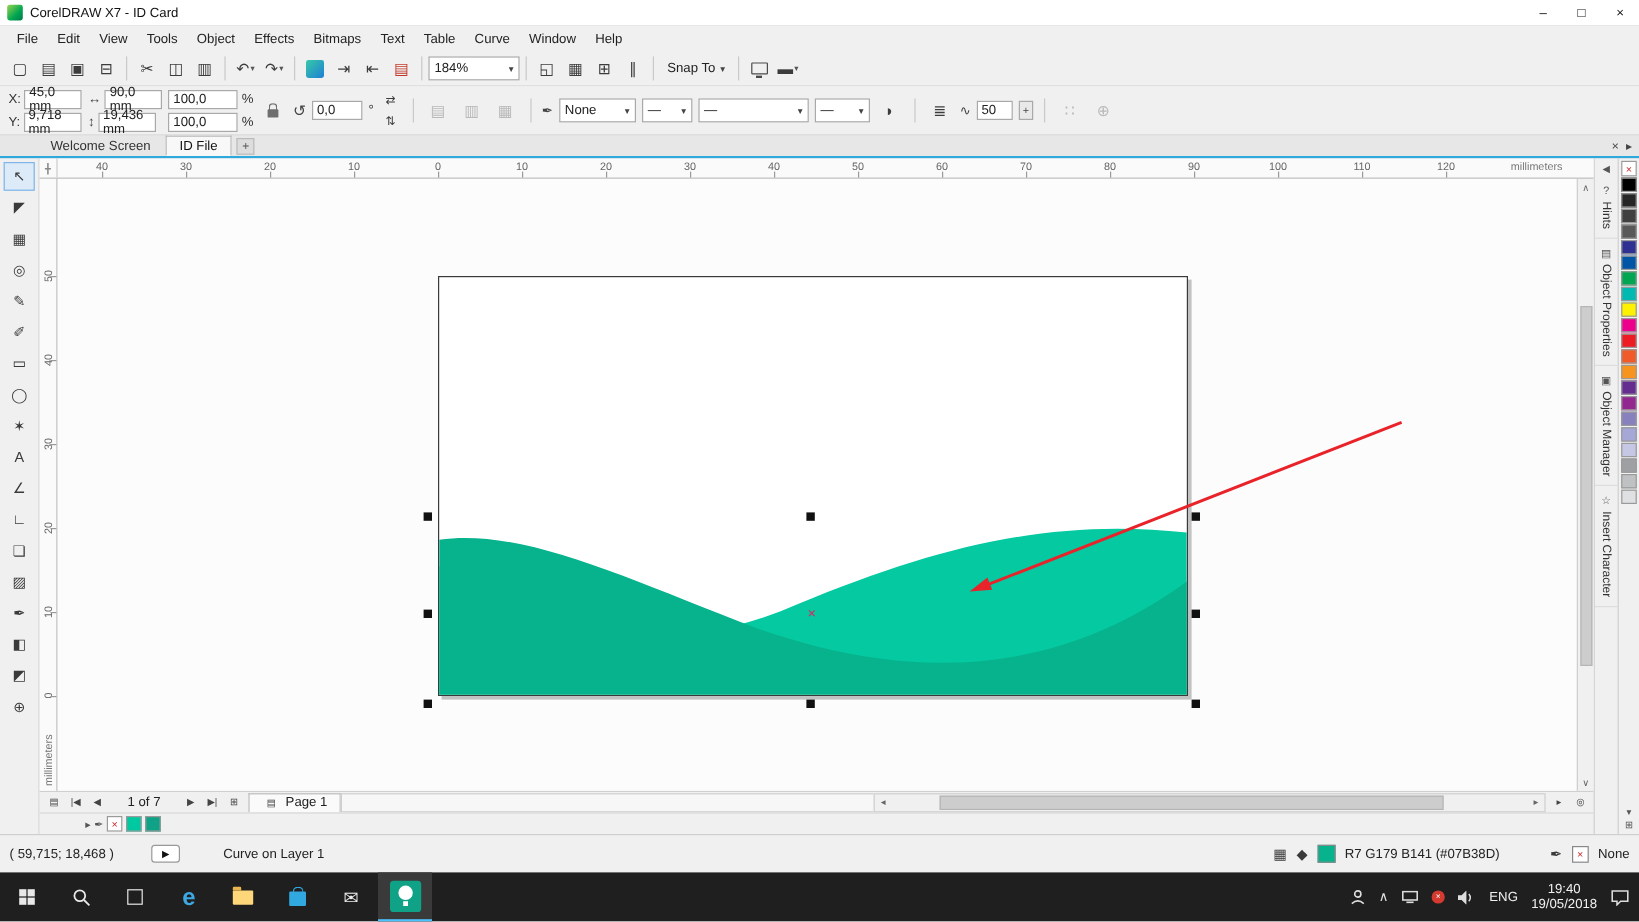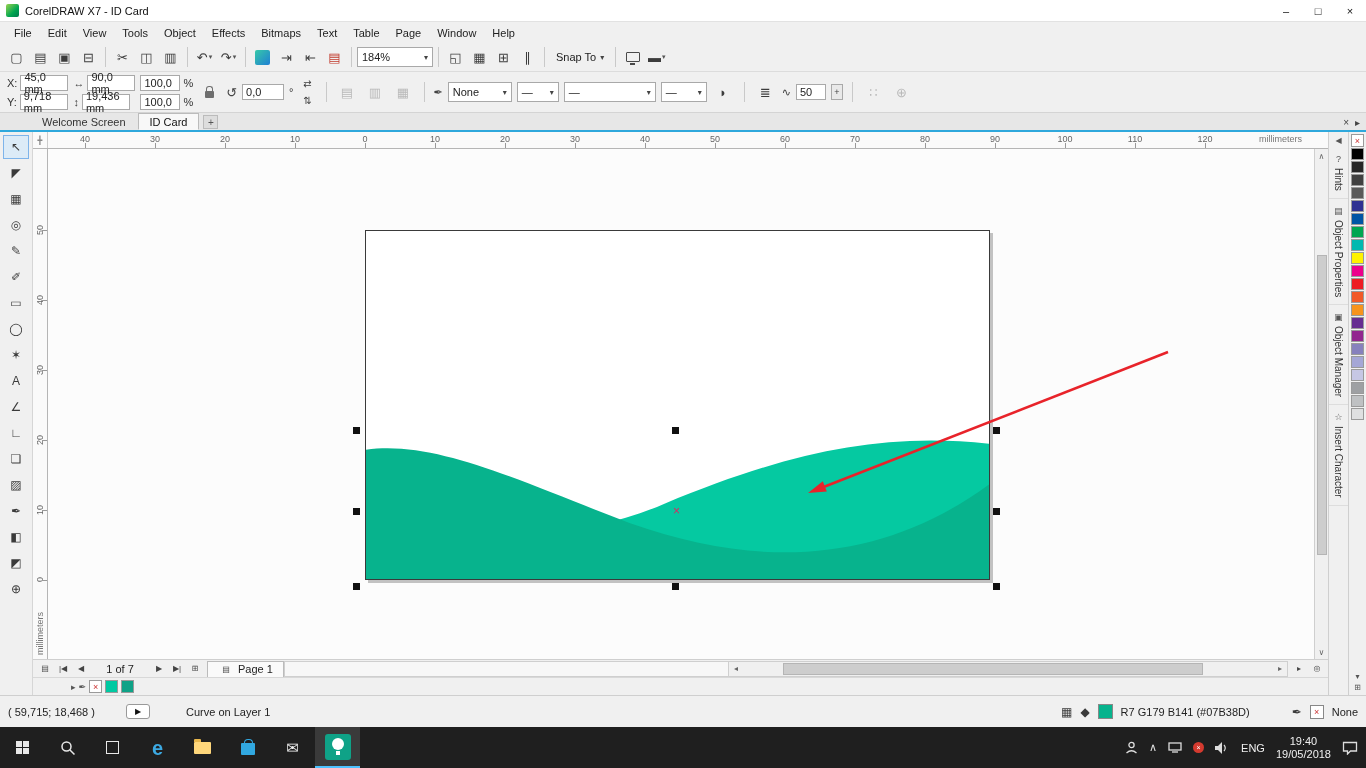--- a/index.html
+++ b/index.html
@@ -33,21 +33,21 @@
   .snap .dd{font-size:8px;color:#444;}
 
   
   .propbar{height:41px;display:flex;align-items:center;gap:5px;padding:0 7px;background:#f0f0f0;border-bottom:1px solid #d4d4d4;}
   .stack{display:flex;flex-direction:column;gap:3px;}
   .stack.tight{gap:1px;}
   .frow{display:flex;align-items:center;gap:3px;}
   .plabel{font-size:11px;color:#333;}
   .picon{font-size:11px;color:#444;}
   .pfield{height:16px;background:#fff;border:1px solid #a9a9a9;display:flex;align-items:center;padding:0 3px;font-size:11px;}
-  .w30{width:30px;} .w38{width:40px;} .w40{width:42px;} .w46{width:46px;} .w52{width:48px;}
+  .w30{width:30px;} .w38{width:58px;} .w40{width:42px;} .w46{width:46px;} .w52{width:48px;}
   .w62{width:64px;} .w74{width:76px;} .w92{width:92px;}
   .lock-icon{width:9px;height:7px;background:#6e6e6e;border-radius:1px;position:relative;margin-top:4px;display:inline-block;}
   .lock-icon::before{content:"";position:absolute;top:-5px;left:1px;width:5px;height:5px;border:1.5px solid #6e6e6e;border-bottom:none;border-radius:3px 3px 0 0;}
   .spin{width:12px;height:16px;border:1px solid #a9a9a9;background:#e9e9e9;display:flex;align-items:center;justify-content:center;font-size:9px;color:#444;}
 
   
   .tabsrow{height:19px;display:flex;align-items:flex-end;background:#e7e7e7;border-bottom:2px solid #2fa8dc;padding-left:30px;}
   .doc-tab{height:17px;display:flex;align-items:center;padding:0 11px;color:#333;border:1px solid transparent;}
   .doc-tab.active{background:#f8f8f8;border-color:#bbb;border-bottom-color:transparent;color:#111;}
   .newtab{width:15px;height:14px;margin:0 0 1px 4px;background:#ddd;border:1px solid #bbb;display:flex;align-items:center;justify-content:center;font-size:10px;color:#555;}
@@ -166,21 +166,21 @@
 
   <div class="menu-item">File</div>
       <div class="menu-item">Edit</div>
       <div class="menu-item">View</div>
       <div class="menu-item">Tools</div>
       <div class="menu-item">Object</div>
       <div class="menu-item">Effects</div>
       <div class="menu-item">Bitmaps</div>
       <div class="menu-item">Text</div>
       <div class="menu-item">Table</div>
-      <div class="menu-item">Page</div>
+      <div class="menu-item">Curve</div>
       <div class="menu-item">Window</div>
       <div class="menu-item">Help</div>
     </div>
 
   <div class="toolbar">
     <div class="tbtn">▢</div>
     <div class="tbtn">▤</div>
     <div class="tbtn">▣</div>
     <div class="tbtn">⊟</div>
     <div class="vr"></div>
@@ -302,21 +302,21 @@
     <div class="tbtn disabled">⊕</div>
   </div>
 
   <div class="tabsrow">
     <div style="display:flex;align-items:center;">
 
     <div class="doc-tab">
         <span>Welcome Screen</span>
       </div>
         <div class="doc-tab active">
-        <span>ID Card</span>
+        <span>ID File</span>
       </div>
       </div>
     <div class="newtab">+</div>
     <div class="tabsrow-right">
       <span>×</span>
       <span>▸</span>
     </div>
   </div>
 
   <div class="workspace">

